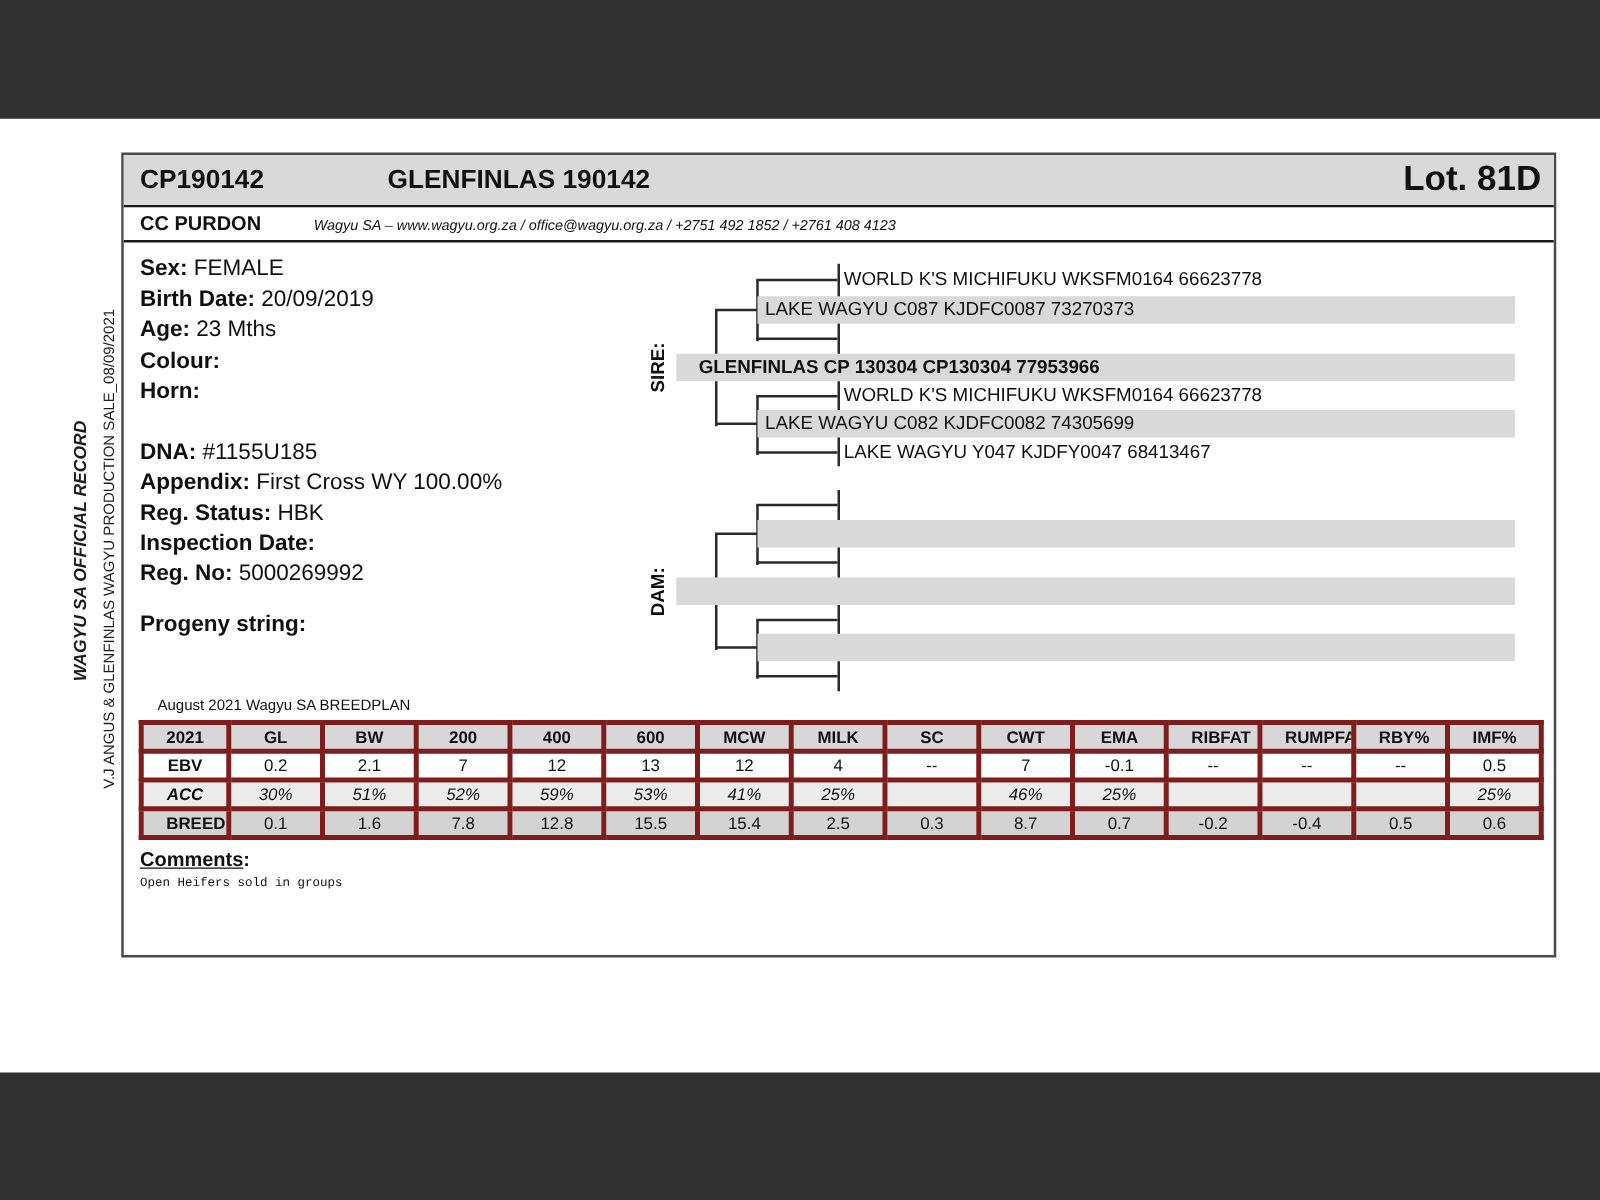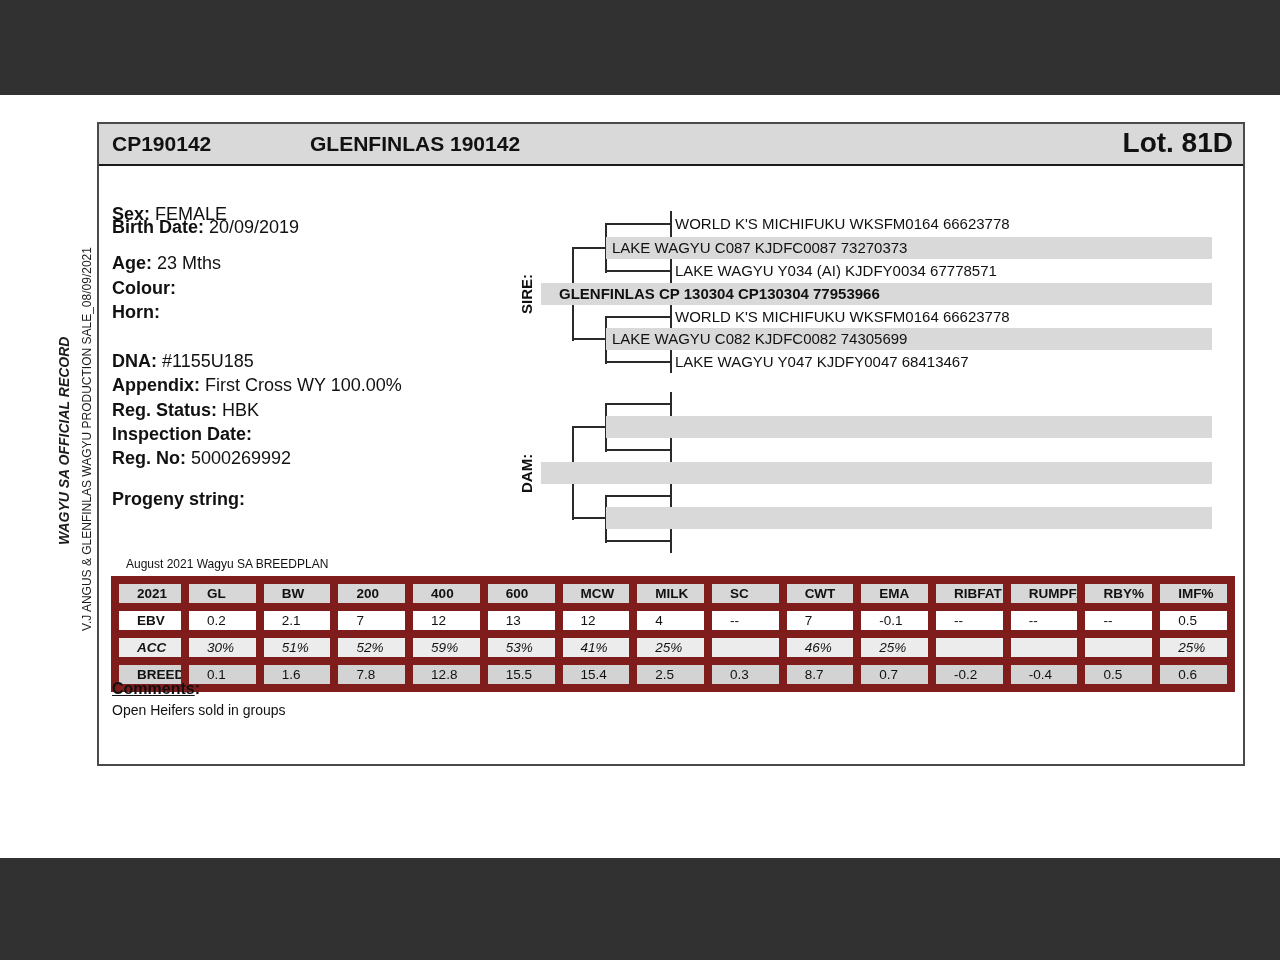--- a/index.html
+++ b/index.html
@@ -60,53 +60,57 @@
   #sire-label{left:419px;top:140px;width:22px;height:60px;}
   #dam-label{left:419px;top:320px;width:22px;height:58px;}
 
   
   #bp-caption{position:absolute;left:27px;top:433px;font-size:12px;}
   #bp-table{
     position:absolute;left:12px;top:452px;width:1124px;
     border-collapse:collapse;table-layout:fixed;font-size:13.5px;
   }
   #bp-table th,#bp-table td{
-    border:8px solid #7f1d1d;height:19px;text-align:left;
+    border:4px solid #7f1d1d;height:19px;text-align:center;
     padding:0 18px;overflow:hidden;white-space:nowrap;
   }
   #bp-table tr.hd th{background:#d7d7d7;font-weight:bold;}
   #bp-table td.rl{font-weight:bold;}
   #bp-table tr.acc{background:#ececec;font-style:italic;}
   #bp-table tr.breed{background:#d3d3d3;}
 
   
   #comments-heading{position:absolute;left:13px;top:556px;font-size:16px;}
   #comments-heading .u{font-weight:bold;text-decoration:underline;}
   #comments-heading .c{font-weight:bold;}
-  #comments-body{position:absolute;left:13px;top:578px;font-size:14px;}
+  #comments-body{position:absolute;left:13px;top:578px;font-size:10px;font-family:Liberation Mono, monospace;}
 </style>
 </head>
 <body>
 
 <div id="band-top" class="band"></div>
 <div id="band-bottom" class="band"></div>
 
 <div id="side-official" class="vtext">WAGYU SA OFFICIAL RECORD</div>
 <div id="side-sale" class="vtext">V.J ANGUS &amp; GLENFINLAS WAGYU PRODUCTION SALE_08/09/2021</div>
 
 <div id="doc-box">
 
   <div id="doc-header">
     <span id="animal-id">CP190142</span>
     <span id="animal-name">GLENFINLAS 190142</span>
     <span id="lot-number">Lot. 81D</span>
   </div>
+  <div id="doc-subheader">
+    <span id="breeder-name">CC PURDON</span>
+    <span id="org-line">Wagyu SA – www.wagyu.org.za / office@wagyu.org.za / +2751 492 1852 / +2761 408 4123</span>
+  </div>
 
   <div class="detail" style="top:81px"><b>Sex:</b><span>FEMALE</span></div>
-  <div class="detail" style="top:94px"><b>Birth Date:</b><span>20/09/2019</span></div>
+  <div class="detail" style="top:106px"><b>Birth Date:</b><span>20/09/2019</span></div>
   <div class="detail" style="top:130px"><b>Age:</b><span>23 Mths</span></div>
   <div class="detail" style="top:155px"><b>Colour:</b><span></span></div>
   <div class="detail" style="top:179px"><b>Horn:</b><span></span></div>
   <div class="detail" style="top:228px"><b>DNA:</b><span>#1155U185</span></div>
   <div class="detail" style="top:252px"><b>Appendix:</b><span>First Cross WY 100.00%</span></div>
   <div class="detail" style="top:277px"><b>Reg. Status:</b><span>HBK</span></div>
   <div class="detail" style="top:301px"><b>Inspection Date:</b><span></span></div>
   <div class="detail" style="top:325px"><b>Reg. No:</b><span>5000269992</span></div>
   <div class="detail" style="top:366px"><b>Progeny string:</b><span></span></div>
 
@@ -122,21 +126,20 @@
   <div class="pline" style="left:506px;top:192px;width:65px;height:2px"></div>
   <div class="pline" style="left:506px;top:237px;width:65px;height:2px"></div>
   <div class="pline" style="left:473px;top:123px;width:36px;height:2px"></div>
   <div class="pline" style="left:473px;top:214px;width:36px;height:2px"></div>
 
   <div class="pbar" style="left:507px;top:113px;width:606px"></div>
   <div class="pbar" style="left:442px;top:159px;width:671px"></div>
   <div class="pbar" style="left:507px;top:204px;width:606px"></div>
   <div class="pped" style="left:576px;top:89px">WORLD K'S MICHIFUKU WKSFM0164 66623778</div>
   <div class="pped" style="left:513px;top:113px">LAKE WAGYU C087 KJDFC0087 73270373</div>
-  <div class="pped" style="left:576px;top:136px">LAKE WAGYU Y034 (AI) KJDFY0034 67778571</div>
   <div class="pped subj" style="left:460px;top:159px">GLENFINLAS CP 130304 CP130304 77953966</div>
   <div class="pped" style="left:576px;top:182px">WORLD K'S MICHIFUKU WKSFM0164 66623778</div>
   <div class="pped" style="left:513px;top:204px">LAKE WAGYU C082 KJDFC0082 74305699</div>
   <div class="pped" style="left:576px;top:227px">LAKE WAGYU Y047 KJDFY0047 68413467</div>
 
   <div class="pline" style="left:571px;top:268px;width:2px;height:161px"></div>
   <div class="pline" style="left:506px;top:280px;width:2px;height:48px"></div>
   <div class="pline" style="left:506px;top:372px;width:2px;height:47px"></div>
   <div class="pline" style="left:473px;top:303px;width:2px;height:93px"></div>
   <div class="pline" style="left:506px;top:279px;width:65px;height:2px"></div>

